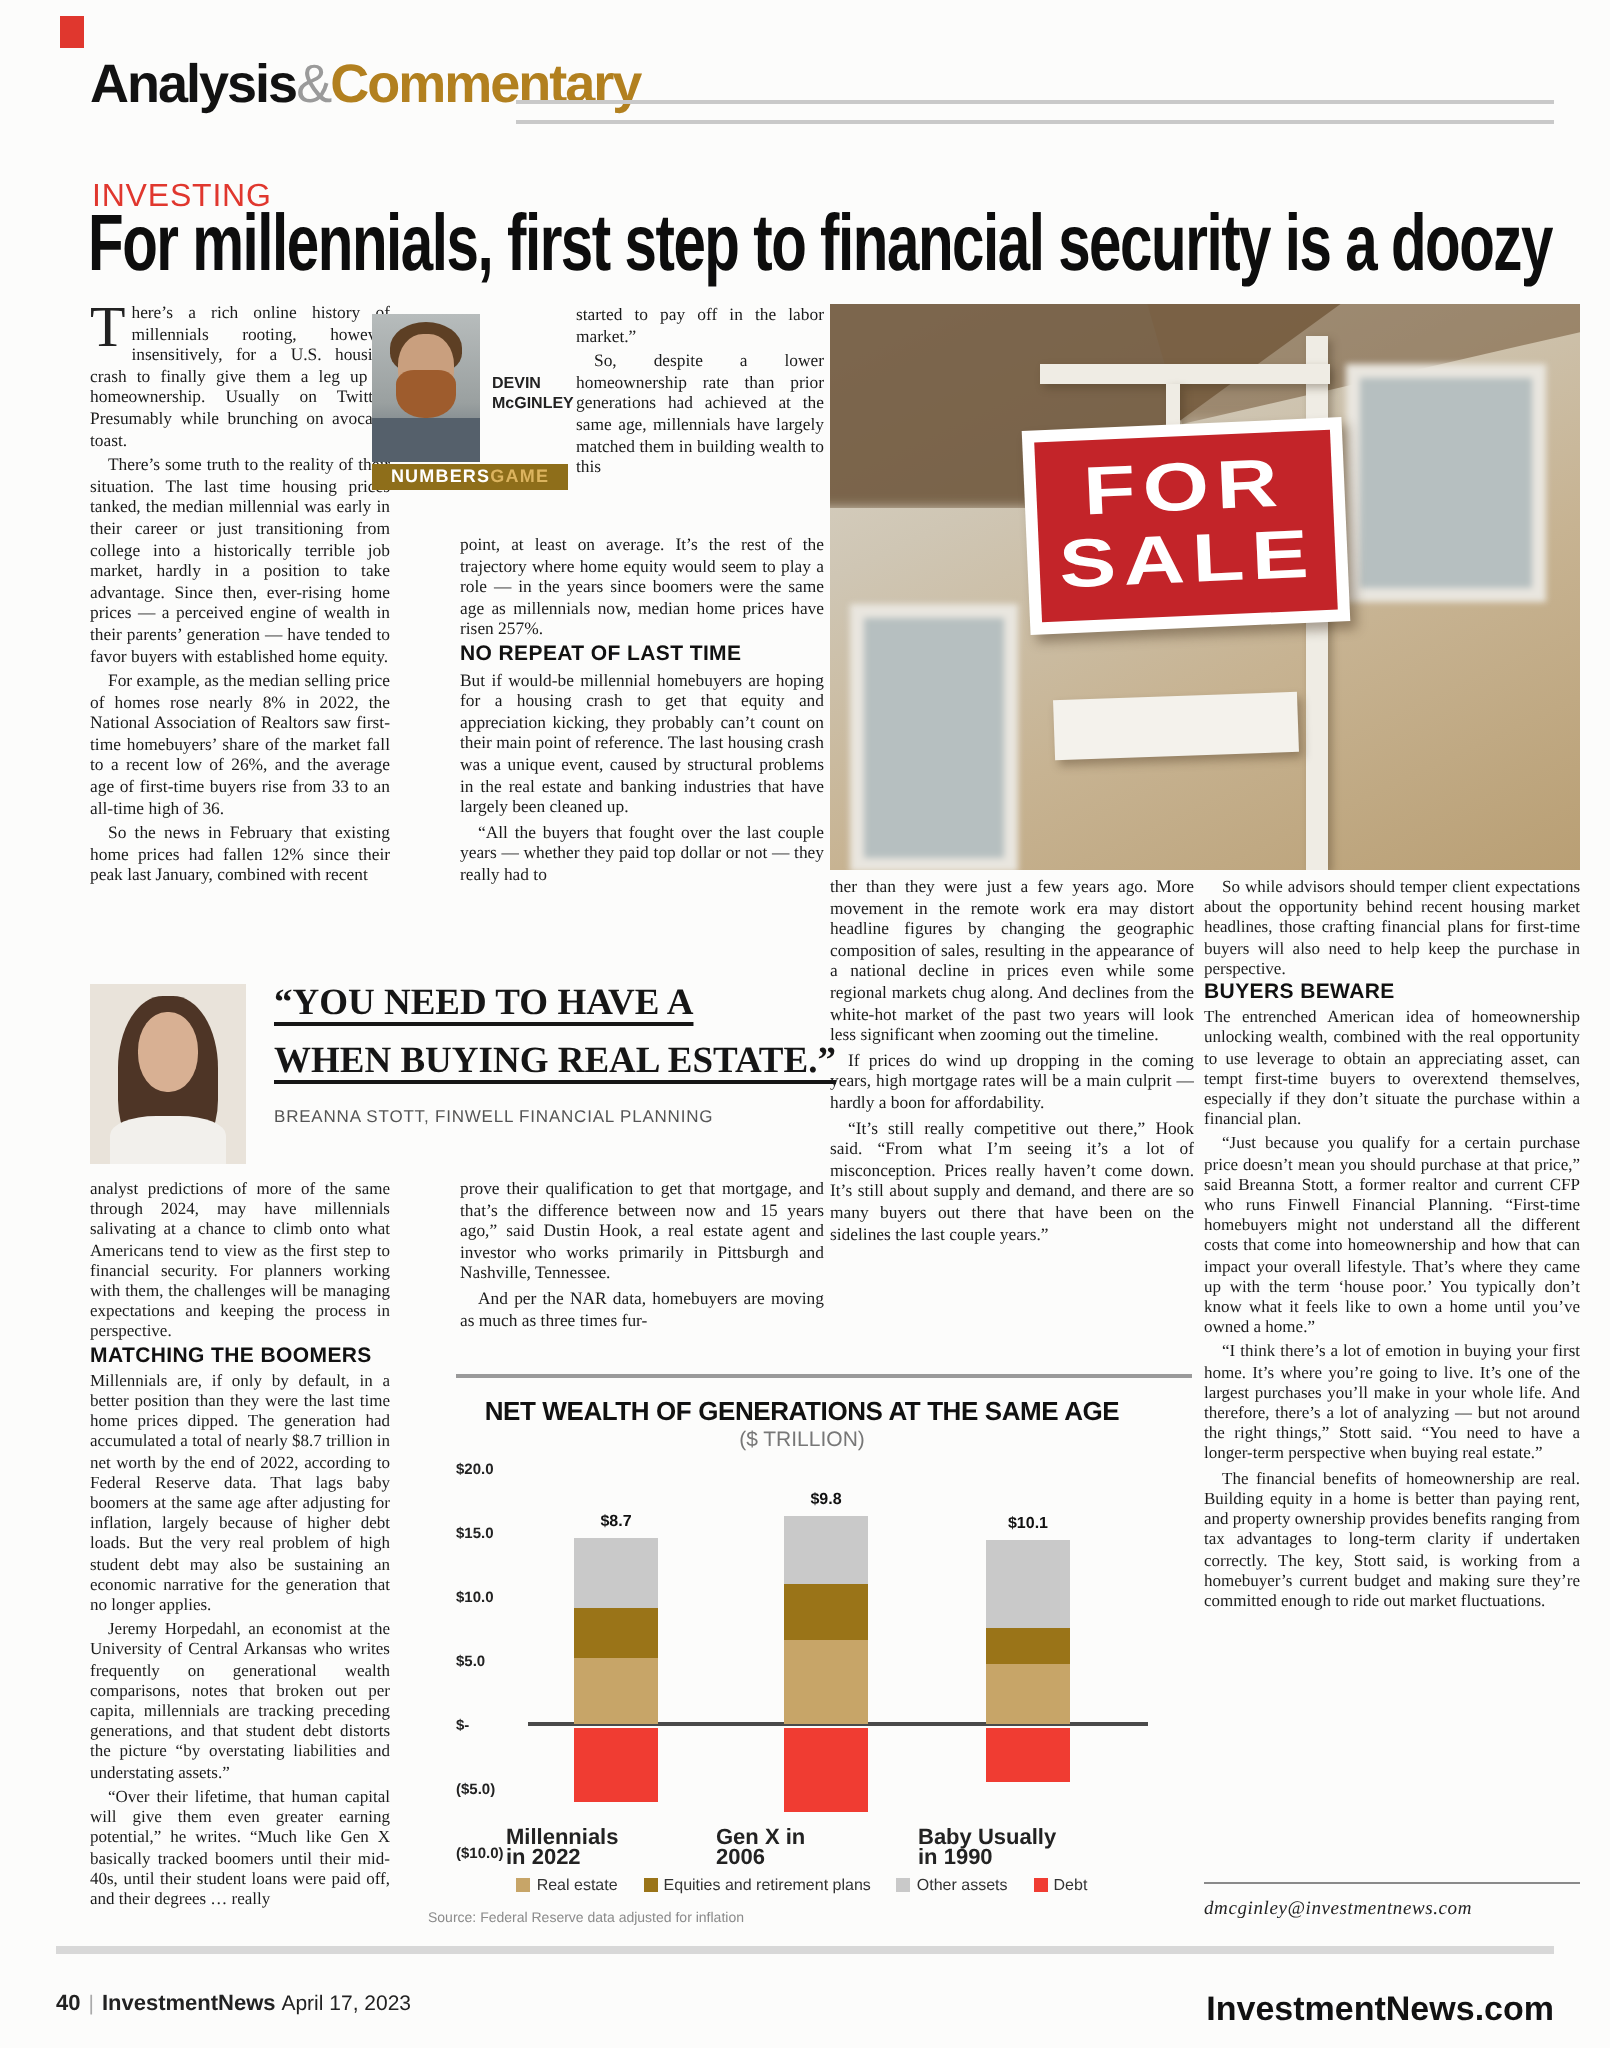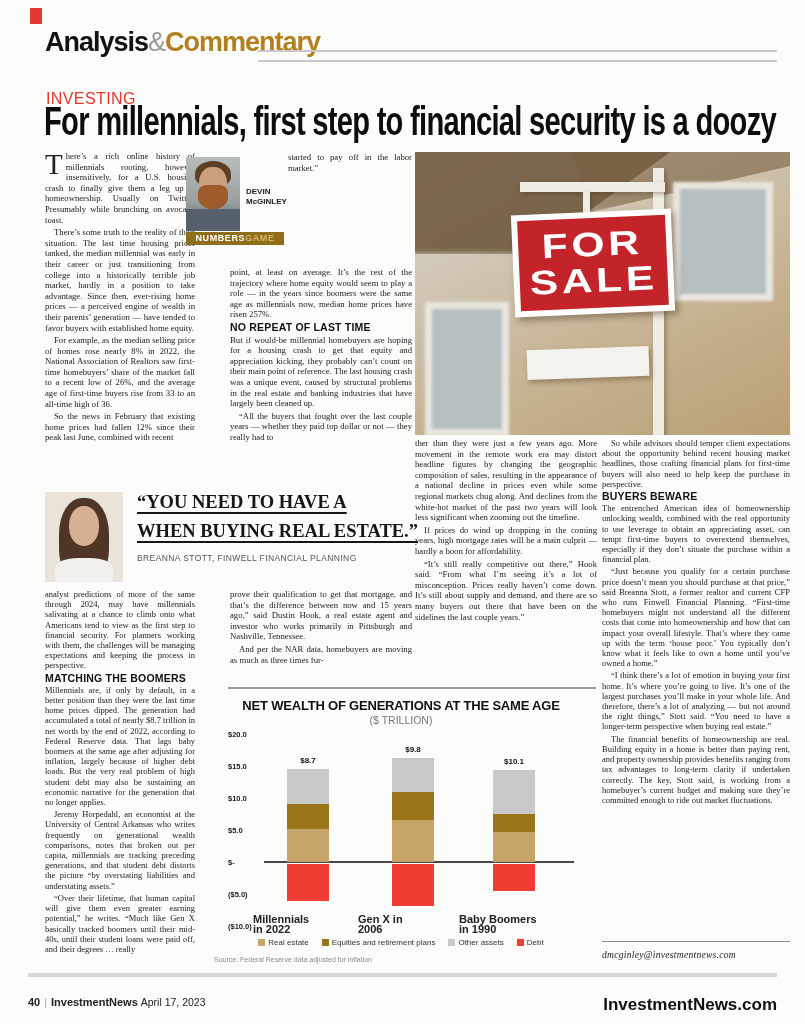--- a/index.html
+++ b/index.html
@@ -94,39 +94,40 @@
 
   <div class="abs kicker" style="left:46px;top:90px;">INVESTING</div>
   <svg class="abs" style="left:44px;top:100px;" width="736" height="44" viewBox="0 0 736 44">
     <text x="0" y="35" textLength="732" lengthAdjust="spacingAndGlyphs" font-family="Liberation Sans, sans-serif" font-weight="bold" font-size="40" letter-spacing="-1" fill="#0d0d0d">For millennials, first step to financial security is a doozy</text>
   </svg>
 
   <div class="abs txt" style="left:45px;top:151px;width:150px;height:335px;">
     <p><span class="dropcap">T</span><span>here’s a rich online history of millennials rooting, however insensitively, for a U.S. housing crash to finally give them a leg up at homeownership. Usually on Twitter. Presumably while brunching on avocado toast.</span></p>
     <p class="ind">There’s some truth to the reality of their situation. The last time housing prices tanked, the median millennial was early in their career or just transitioning from college into a historically terrible job market, hardly in a position to take advantage. Since then, ever-rising home prices — a perceived engine of wealth in their parents’ generation — have tended to favor buyers with established home equity.</p>
     <p class="ind">For example, as the median selling price of homes rose nearly 8% in 2022, the National Association of Realtors saw first-time homebuyers’ share of the market fall to a recent low of 26%, and the average age of first-time buyers rise from 33 to an all-time high of 36.</p>
-    <p class="ind">So the news in February that existing home prices had fallen 12% since their peak last June, combined with recent</p>
+    <p class="ind">So the news in February that existing home prices had fallen 12% since their peak last January, combined with recent</p>
   </div>
 
   <div class="abs headshot" style="left:186px;top:157px;width:54px;height:74px;">
     <div class="hair"></div>
     <div class="face"></div>
     <div class="beard"></div>
     <div class="shirt"></div>
   </div>
   <div class="abs bname" style="left:246px;top:187px;width:45px;">
     <div>DEVIN</div>
     <div>McGINLEY</div>
   </div>
   <div class="abs badge" style="left:186px;top:232px;width:98px;height:13px;">
     <span>NUMBERS</span><span class="lt">GAME</span>
   </div>
 
   <div class="abs txt" style="left:288px;top:152px;width:124px;height:114px;">
     <p>started to pay off in the labor market.”</p>
+    <p class="ind">So, despite a lower homeownership rate than prior generations had achieved at the same age, millennials have largely matched them in building wealth to this</p>
   </div>
 
   <div class="abs txt" style="left:230px;top:267px;width:182px;height:219px;">
     <p>point, at least on average. It’s the rest of the trajectory where home equity would seem to play a role — in the years since boomers were the same age as millennials now, median home prices have risen 257%.</p>
     <p class="subhead">NO REPEAT OF LAST TIME</p>
     <p>But if would-be millennial homebuyers are hoping for a housing crash to get that equity and appreciation kicking, they probably can’t count on their main point of reference. The last housing crash was a unique event, caused by structural problems in the real estate and banking industries that have largely been cleaned up.</p>
     <p class="ind">“All the buyers that fought over the last couple years — whether they paid top dollar or not — they really had to</p>
   </div>
 
   <div class="abs photo" style="left:415px;top:152px;width:375px;height:283px;">
@@ -220,21 +221,21 @@
         <div class="xlab" style="left: 130px;">
           <div>Gen X in</div>
           <div>2006</div>
         </div>
         <div class="seg" style="left: 265px; width: 42px; background: rgb(199, 165, 104); top: 97.92px; height: 30.08px;"></div>
         <div class="seg" style="left: 265px; width: 42px; background: rgb(154, 116, 24); top: 80px; height: 17.92px;"></div>
         <div class="seg" style="left: 265px; width: 42px; background: rgb(201, 201, 201); top: 36.48px; height: 43.52px;"></div>
         <div class="seg" style="left: 265px; width: 42px; background: rgb(240, 60, 50); top: 130px; height: 26.88px;"></div>
         <div class="bartotal" style="left: 245px; top: 23.48px;">$10.1</div>
         <div class="xlab" style="left: 231px;">
-          <div>Baby Boomers</div>
+          <div>Baby Usually</div>
           <div>in 1990</div>
         </div>
       </div>
     <div class="c-legend">
         <span class="legitem"><span class="sw" style="background: rgb(199, 165, 104);"></span>Real estate</span>
         <span class="legitem"><span class="sw" style="background: rgb(154, 116, 24);"></span>Equities and retirement plans</span>
         <span class="legitem"><span class="sw" style="background: rgb(201, 201, 201);"></span>Other assets</span>
         <span class="legitem"><span class="sw" style="background: rgb(240, 60, 50);"></span>Debt</span>
       </div>
     <div class="c-src">Source: Federal Reserve data adjusted for inflation</div>

